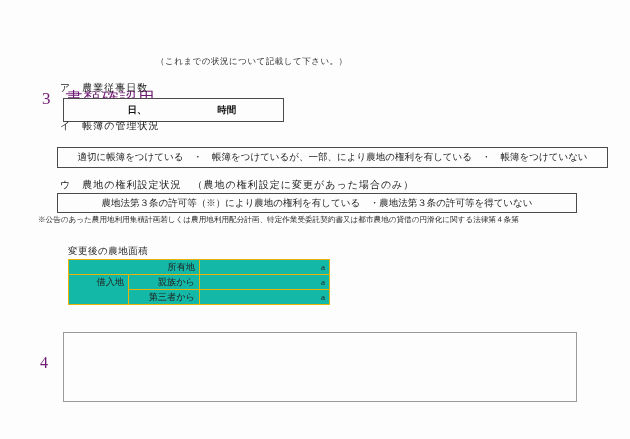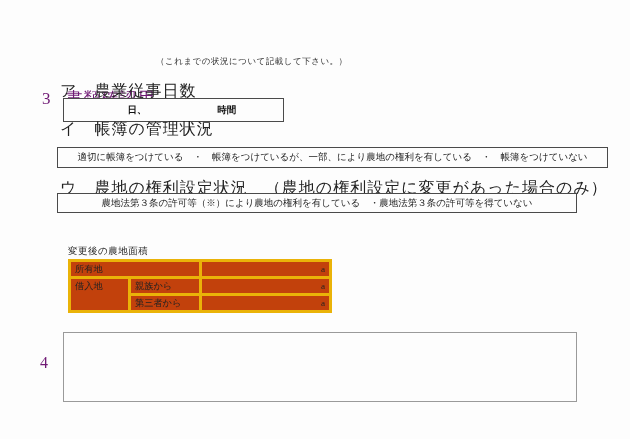--- a/index.html
+++ b/index.html
@@ -10,21 +10,21 @@
     color:#262626;
     position:relative;
     overflow:hidden;
   }
   .abs{position:absolute;}
   
   .sec-head{font-size:17px;letter-spacing:1px;color:#701a75;margin-top:40px;}
   .sec-head .sec-num{margin-right:14px;}
   .sec-note{font-size:8.5px;color:#333;letter-spacing:0.5px;}
   
-  .item-label{font-size:16px;color:#222;letter-spacing:1px;}
+  .item-label{font-size:10px;color:#222;letter-spacing:1px;}
   
   .field-box{
     border:1px solid #4a4a4a;
     background:#fdfdfd;
     display:flex;align-items:center;justify-content:center;
     box-sizing:border-box;
   }
   .options-text{font-size:9.5px;color:#222;white-space:nowrap;}
   
   .workdays-box{position:relative;}
@@ -38,24 +38,25 @@
   
   .footnote{font-size:7.6px;color:#2b2b2b;line-height:9.5px;white-space:nowrap;}
   .footnote .line2{padding-left:17px;}
   
   .table-title{font-size:9.5px;color:#222;letter-spacing:0.5px;}
   table.area{
     border-collapse:collapse;table-layout:fixed;
     font-size:9.2px;color:#222;
   }
   table.area td{
-    border:3px solid #eab308;
+    border:1px solid #eab308;
     padding:0 4px;height:14px;line-height:14px;
-    background:#c2410c;overflow:hidden;white-space:nowrap;
+    background:#14b8a6;overflow:hidden;white-space:nowrap;
     box-sizing:border-box;
+    text-align:right;
   }
   td.c1{width:60px;}
   td.c2{width:71px;}
   td.val{width:130px;text-align:right;padding-right:10px;}
   
   .sogo-box{
     border:1px solid #9a9a9a;background:#fdfdfd;box-sizing:border-box;
   }
 </style>
 </head>
@@ -76,20 +77,21 @@
 <div class="abs field-box" style="left:57px;top:147px;width:551px;height:21px;">
   <span class="options-text">適切に帳簿をつけている　・　帳簿をつけているが、一部、により農地の権利を有している　・　帳簿をつけていない</span>
 </div>
 
 <div class="abs item-label" style="left:60px;top:178px;">ウ　農地の権利設定状況　（農地の権利設定に変更があった場合のみ）</div>
 <div class="abs field-box" style="left:57px;top:193px;width:520px;height:20px;">
   <span class="options-text">農地法第３条の許可等（※）により農地の権利を有している　・農地法第３条の許可等を得ていない</span>
 </div>
 
 <div class="abs footnote" style="left:38px;top:215px;">
+  <div>※公告のあった農用地利用集積計画若しくは農用地利用配分計画、特定作業受委託契約書又は都市農地の貸借の円滑化に関する法律第４条第</div>
 </div>
 
 <div class="abs table-title" style="left:68px;top:245px;">変更後の農地面積</div>
 <table class="area abs" style="left:68px;top:259px;">
   <tbody>
       <tr>
     <td class="c1" colspan="2">所有地</td>
     <td class="val">a</td>
   </tr>
   <tr>

